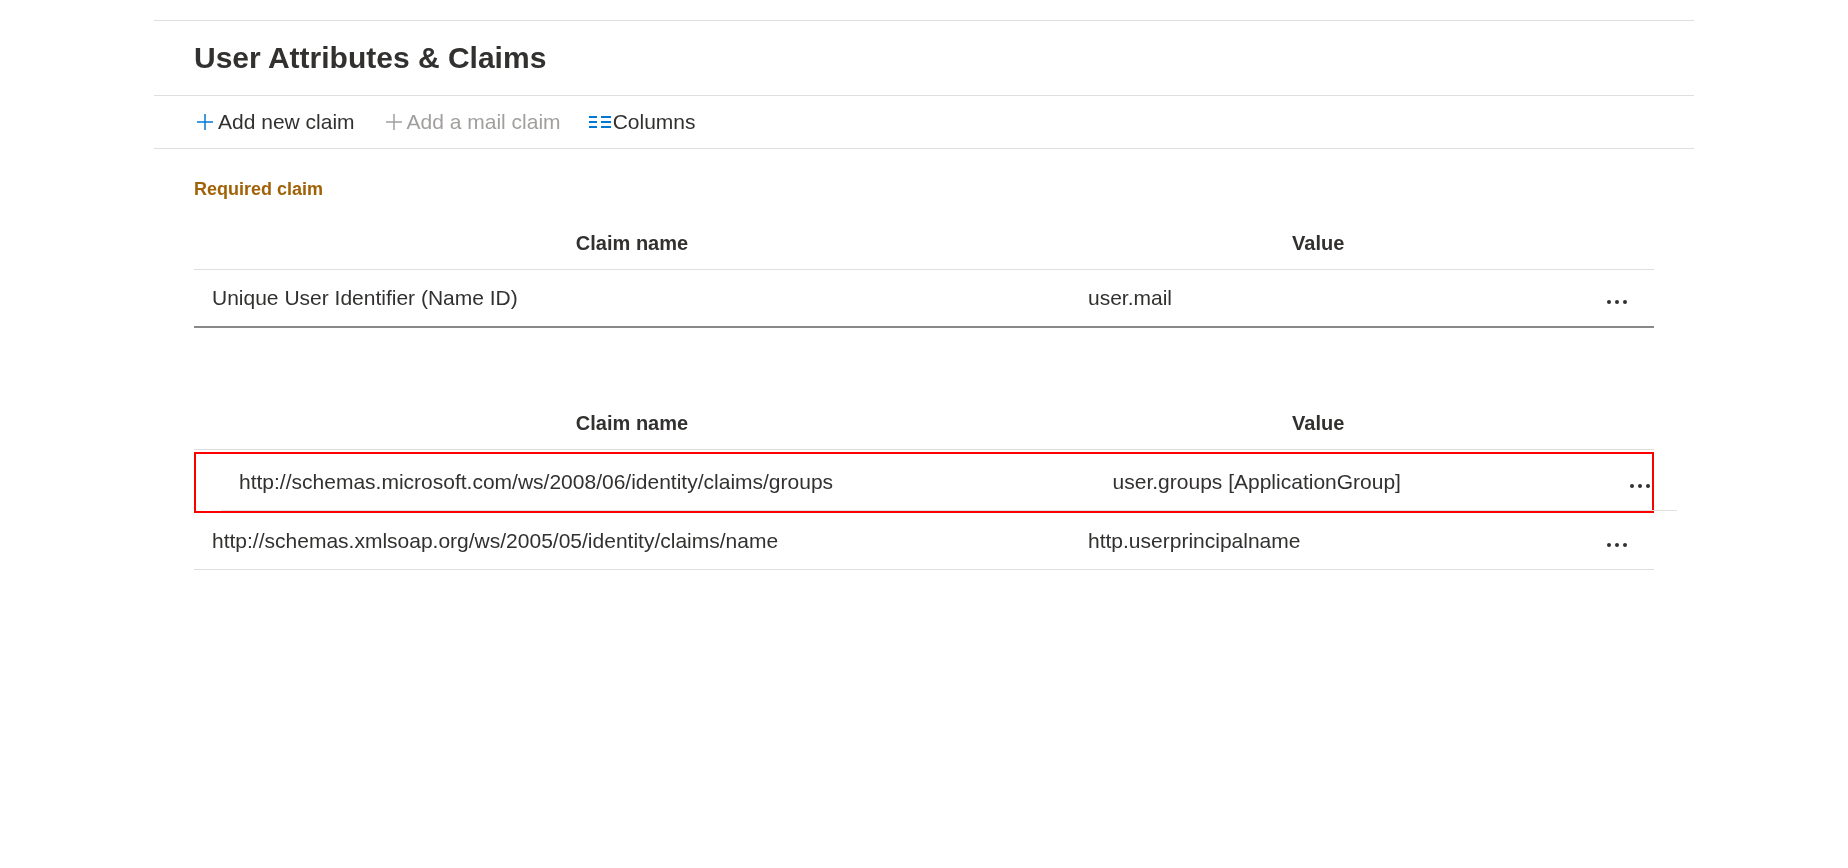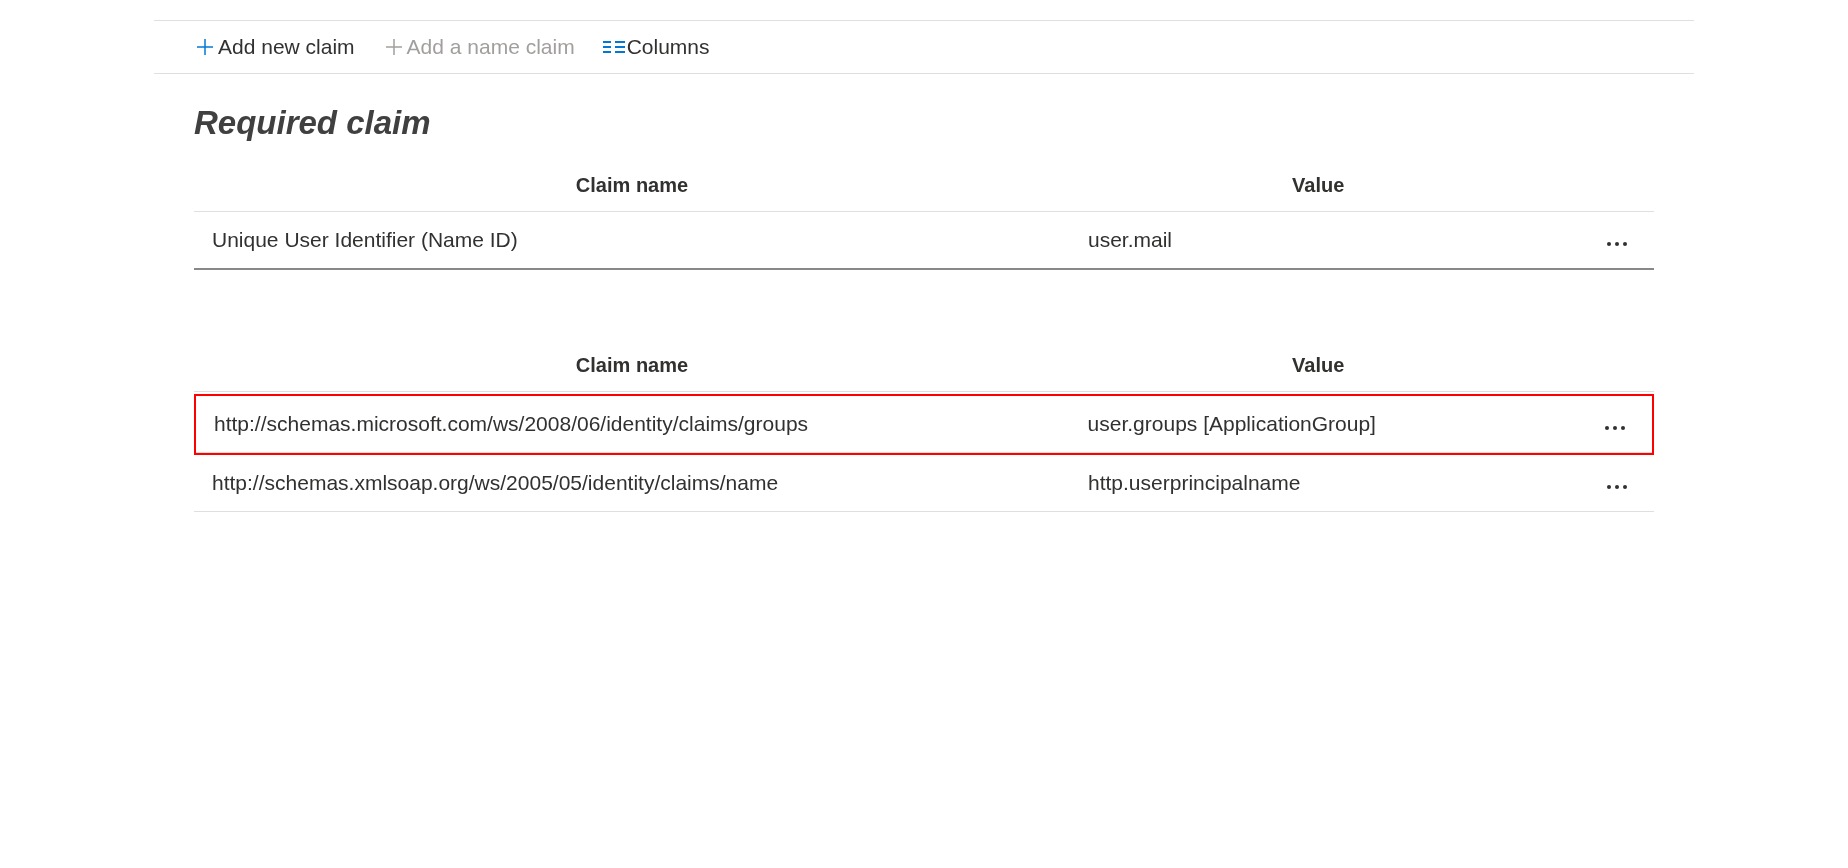--- a/index.html
+++ b/index.html
@@ -52,25 +52,24 @@
     .icon-blue {
       color: #0078d4;
     }
     .icon-grey {
       color: #a19f9d;
     }
     .section {
       padding: 30px 40px 0 40px;
     }
     .section-title {
-      font-size: 33px;
+      font-size: 18px;
       font-weight: 600;
       margin-bottom: 18px;
-      color: #404040;
-      font-style: italic;
+      color: #a16207;
     }
     .table {
       width: 100%;
       border-collapse: collapse;
     }
     .table th {
       text-align: center;
       font-weight: 600;
       font-size: 20px;
       padding: 14px 18px;
@@ -110,51 +109,53 @@
     .additional-section {
       margin-top: 40px;
     }
     .highlight-wrapper {
       border: 2px solid red;
       margin-top: 2px;
     }
     .highlight-wrapper table {
       width: 100%;
       border-collapse: collapse;
+      margin-left: 25px;
     }
     .highlight-wrapper td {
       font-size: 21px;
       padding: 16px 18px;
       border-bottom: 1px solid #e1dfdd;
     }
   </style>
 </head>
 <body>
 
 <div class="container">
+  <h1 class="page-title">User Attributes &amp; Claims</h1>
 
   <div class="toolbar">
     <div class="toolbar-item">
       <span class="icon icon-blue">
         <svg width="20" height="20" viewBox="0 0 20 20" fill="none" stroke="currentColor" stroke-width="1.5">
           <line x1="10" y1="2" x2="10" y2="18"></line>
           <line x1="2" y1="10" x2="18" y2="10"></line>
         </svg>
       </span>
       <span>Add new claim</span>
     </div>
 
     <div class="toolbar-item disabled">
       <span class="icon icon-grey">
         <svg width="20" height="20" viewBox="0 0 20 20" fill="none" stroke="currentColor" stroke-width="1.5">
           <line x1="10" y1="2" x2="10" y2="18"></line>
           <line x1="2" y1="10" x2="18" y2="10"></line>
         </svg>
       </span>
-      <span>Add a name claim</span>
+      <span>Add a mail claim</span>
     </div>
 
     <div class="toolbar-item">
       <span class="icon icon-blue">
         <svg width="22" height="16" viewBox="0 0 22 16" fill="none" stroke="currentColor" stroke-width="2">
           <line x1="0" y1="3" x2="8" y2="3"></line>
           <line x1="12" y1="3" x2="22" y2="3"></line>
           <line x1="0" y1="8" x2="8" y2="8"></line>
           <line x1="12" y1="8" x2="22" y2="8"></line>
           <line x1="0" y1="13" x2="8" y2="13"></line>

